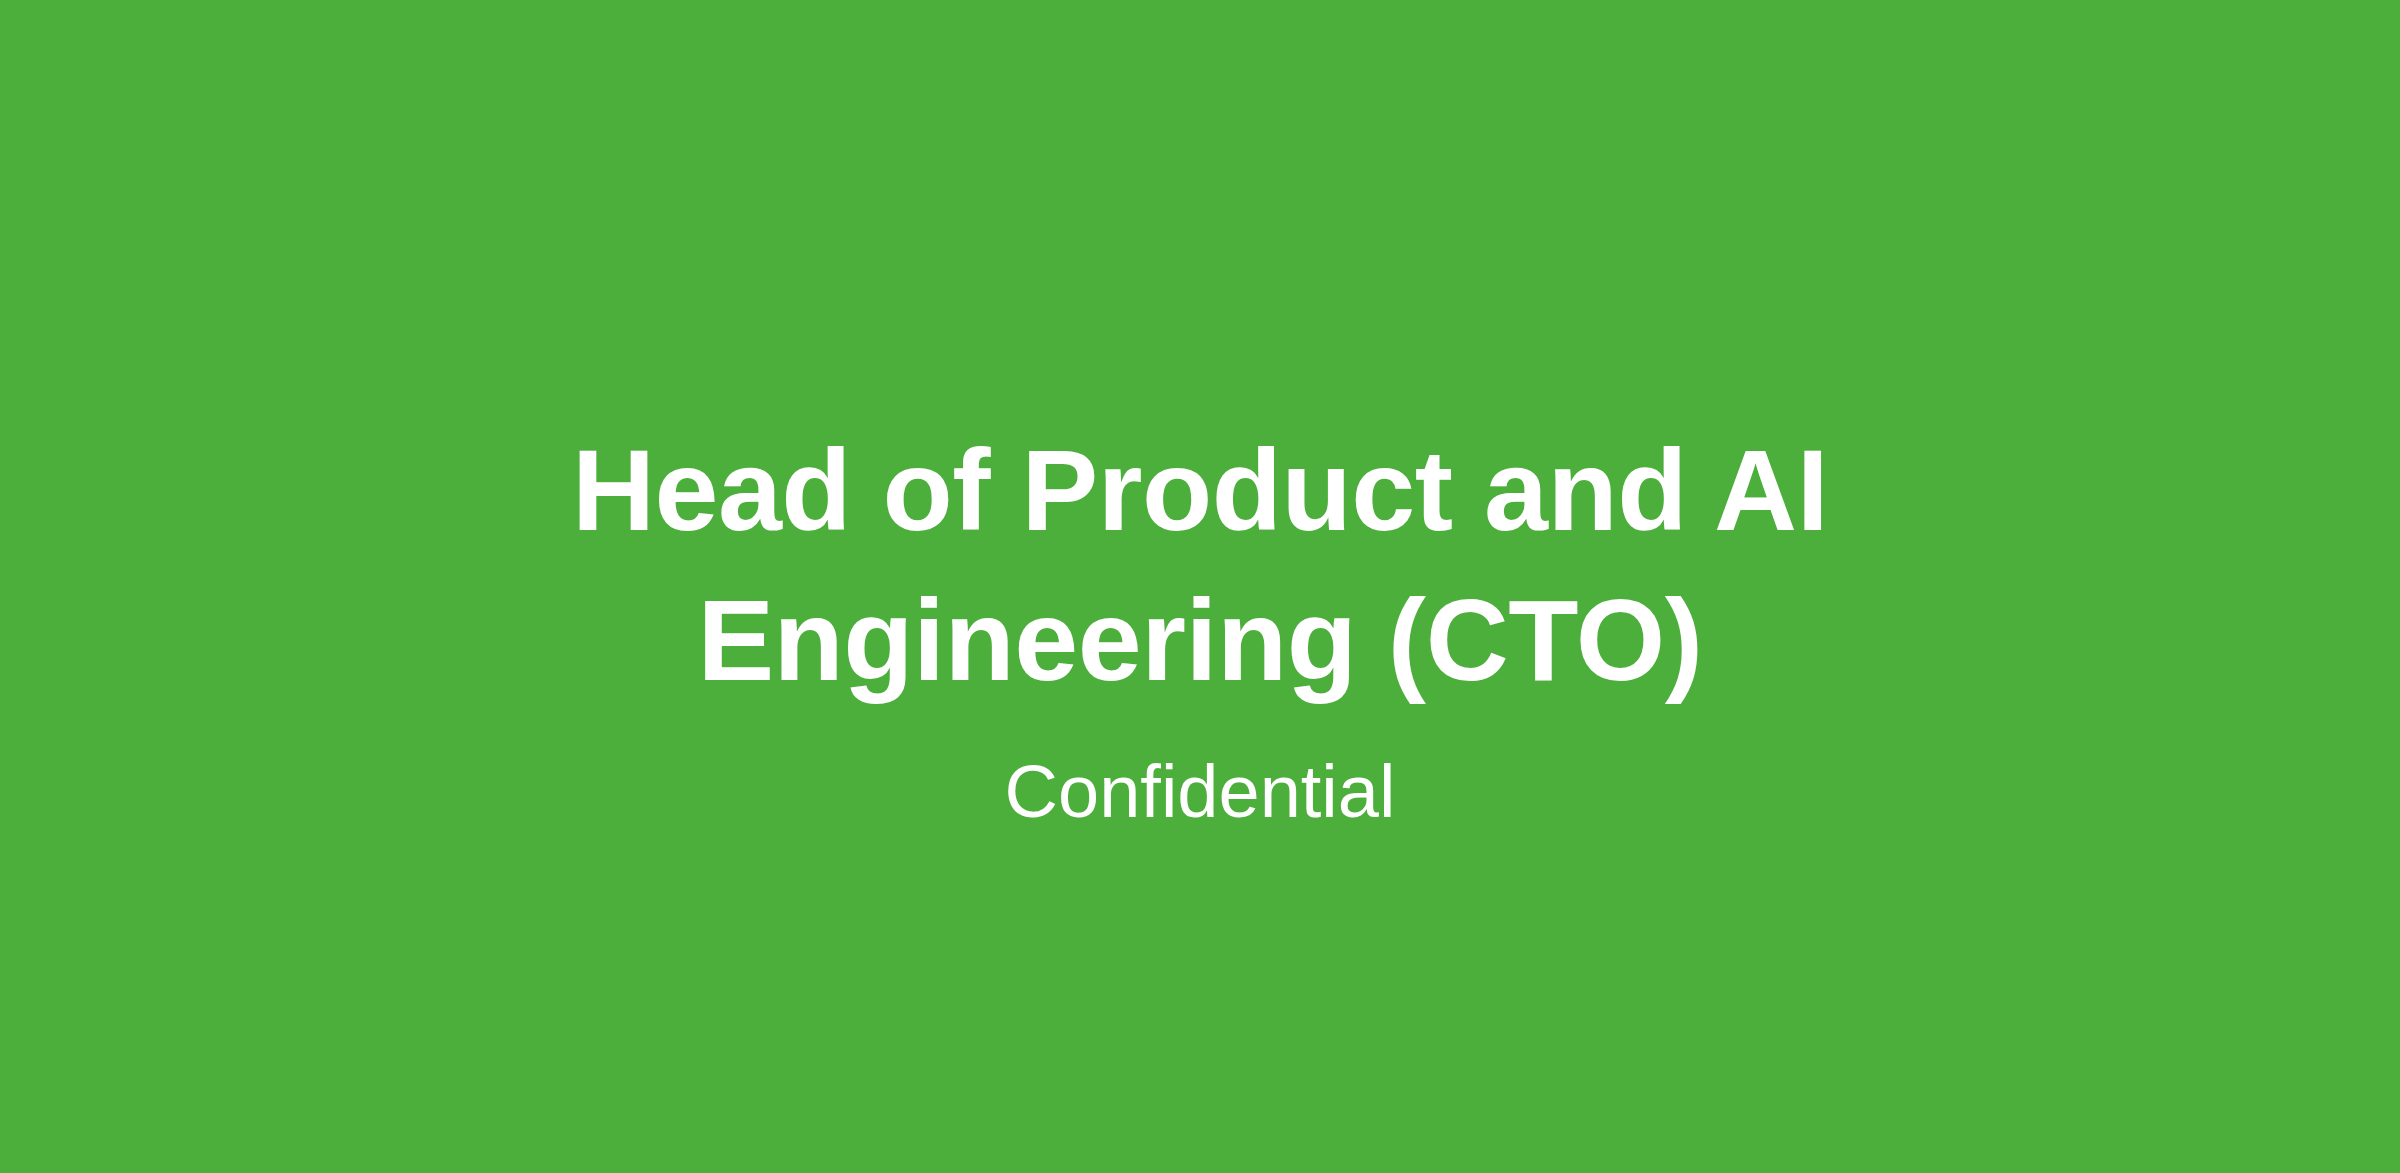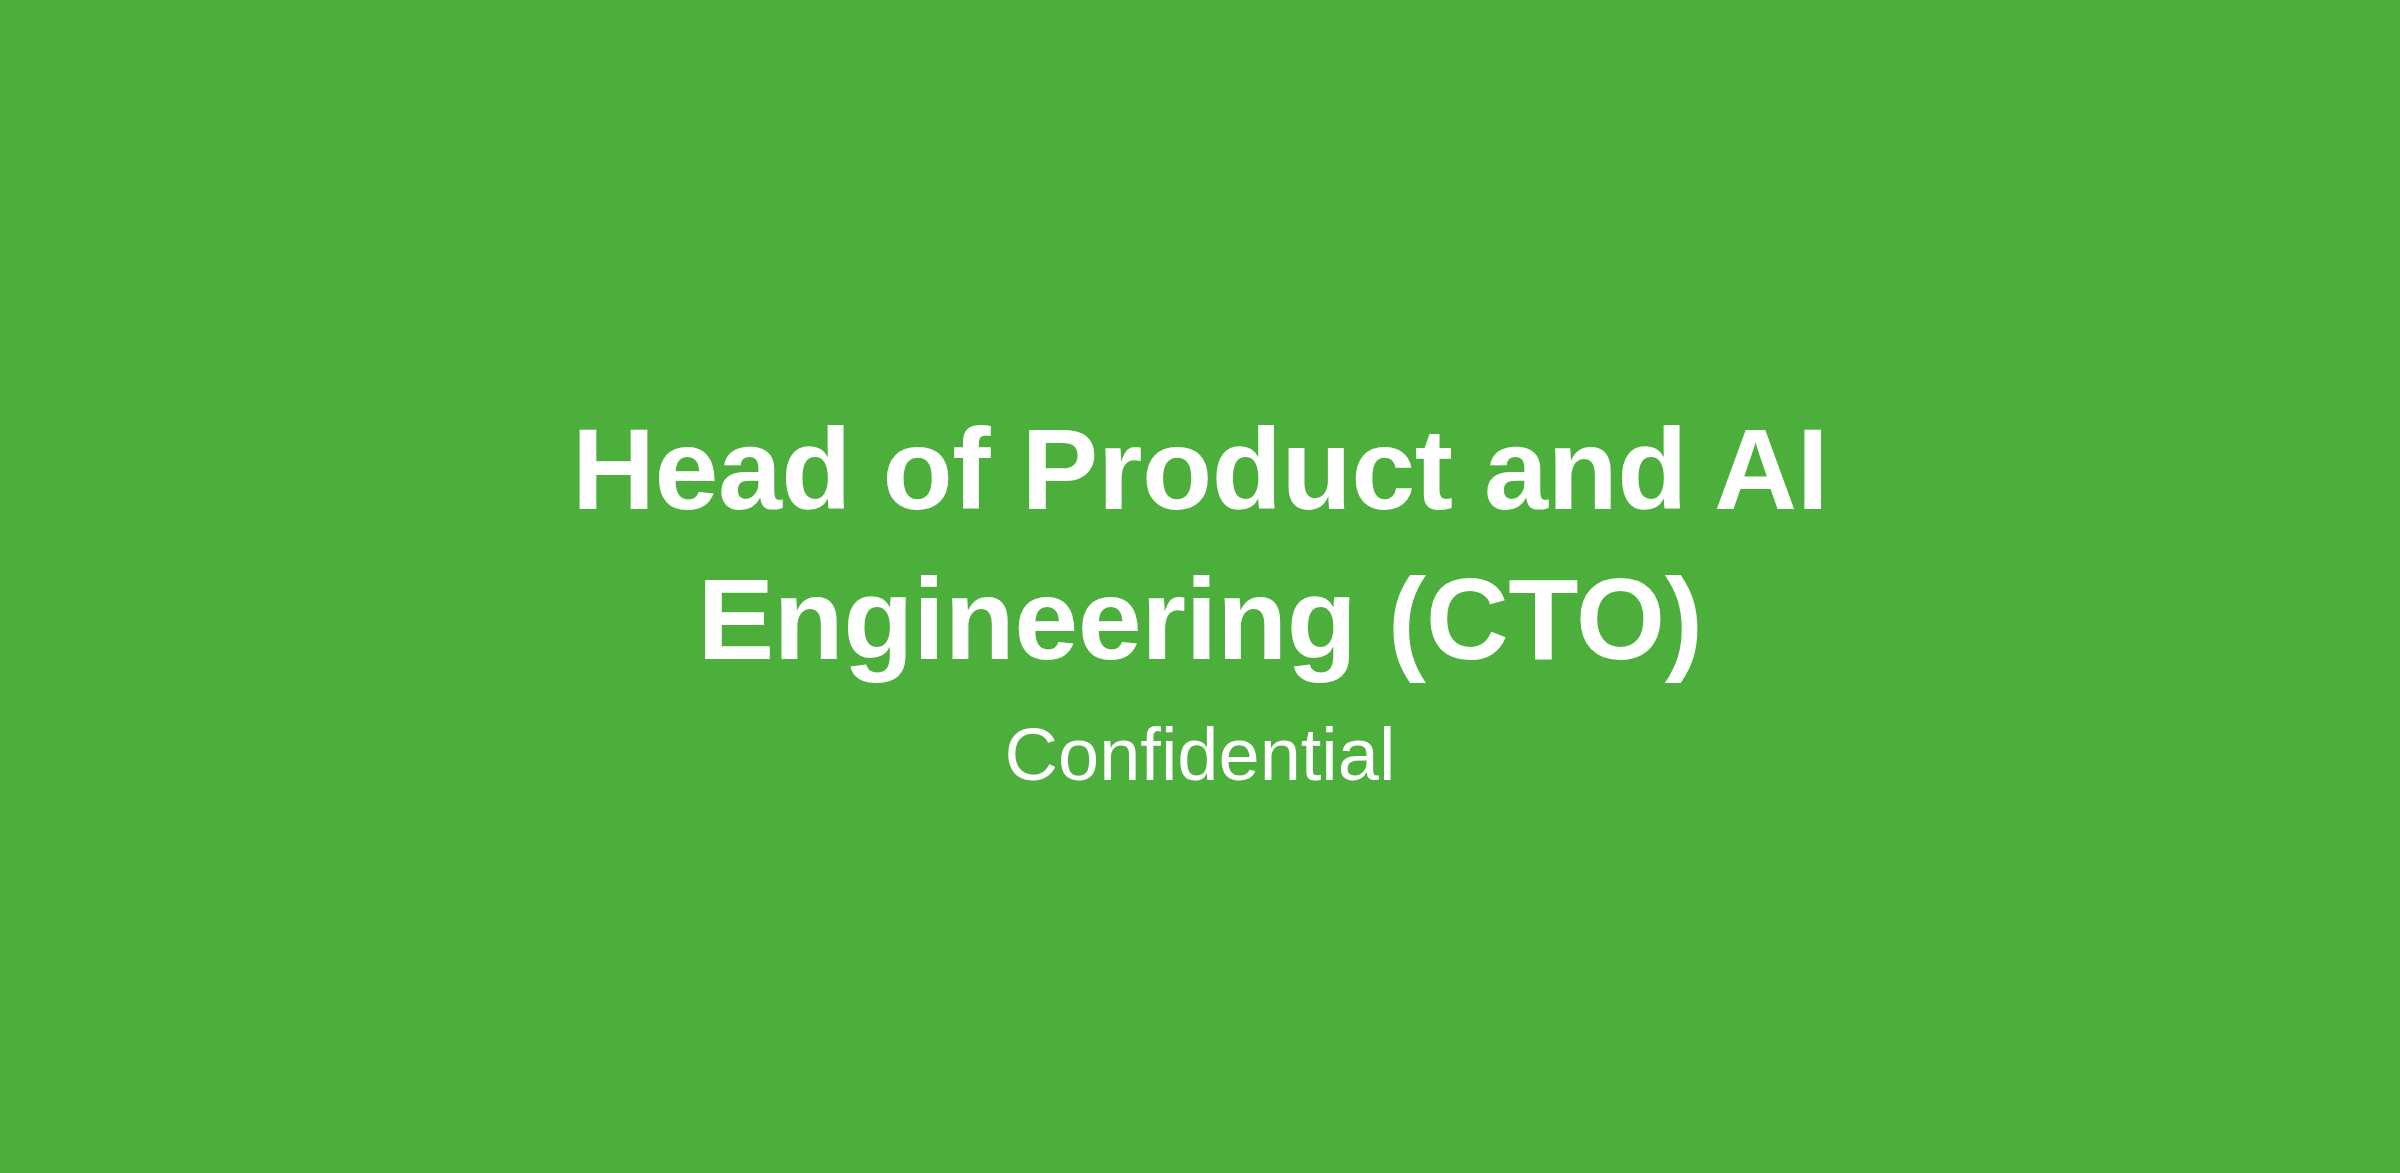--- a/index.html
+++ b/index.html
@@ -24,21 +24,21 @@
     display: flex;
     flex-direction: column;
     align-items: center;
     justify-content: flex-start;
   }
 
   
   .title-block {
     position: absolute;
     left: 50%;
-    top: 394px;
+    top: 415px;
     transform: translateX(-50%);
     width: 1400px;
     display: flex;
     flex-direction: column;
     align-items: center;
     text-align: center;
   }
 
   .card-title {
     margin: 0;
@@ -47,21 +47,21 @@
     font-size: 115px;
     font-weight: 700;
     line-height: 150px;
     letter-spacing: -0.5px;
     color: #FFFFFF;
     text-align: center;
     word-wrap: break-word;
   }
 
   .card-subtitle {
-    margin: 0;
+    margin: 16px;
     padding-top: 18px;
     font-family: "Liberation Sans", sans-serif;
     font-size: 74px;
     font-weight: 400;
     line-height: 86px;
     letter-spacing: 0px;
     color: #FFFFFF;
     text-align: left;
   }
 </style>

